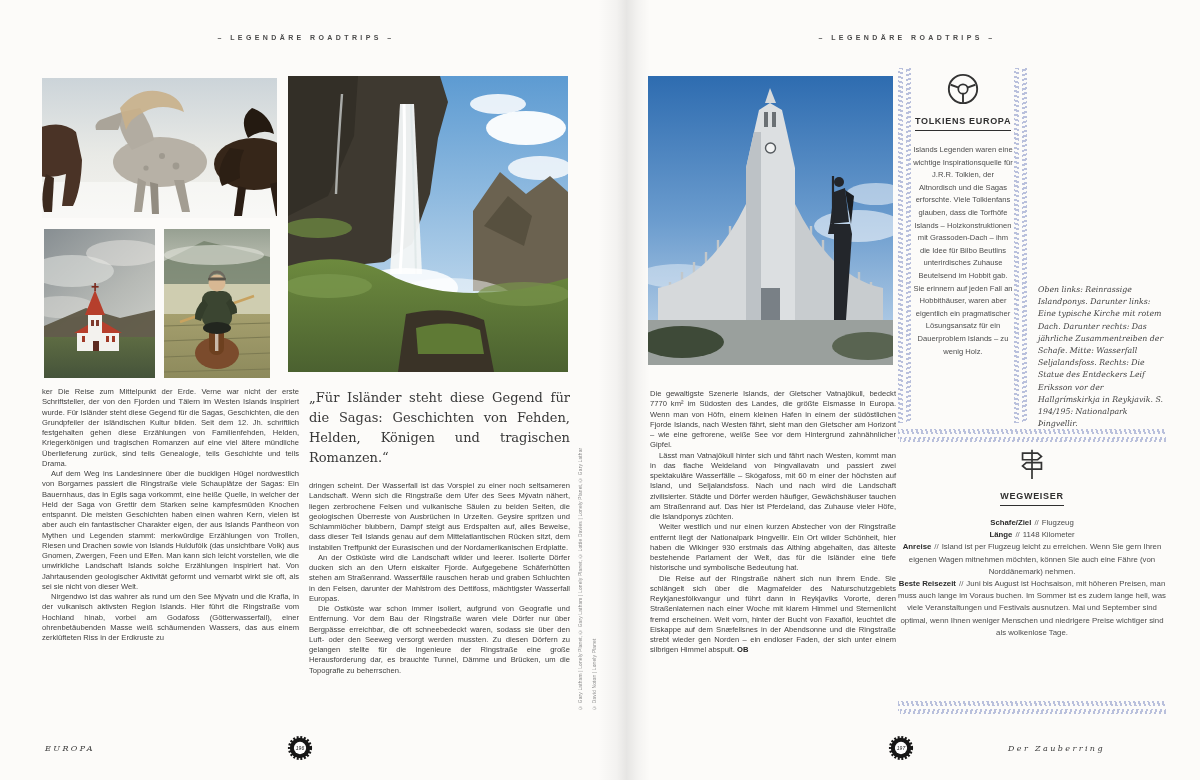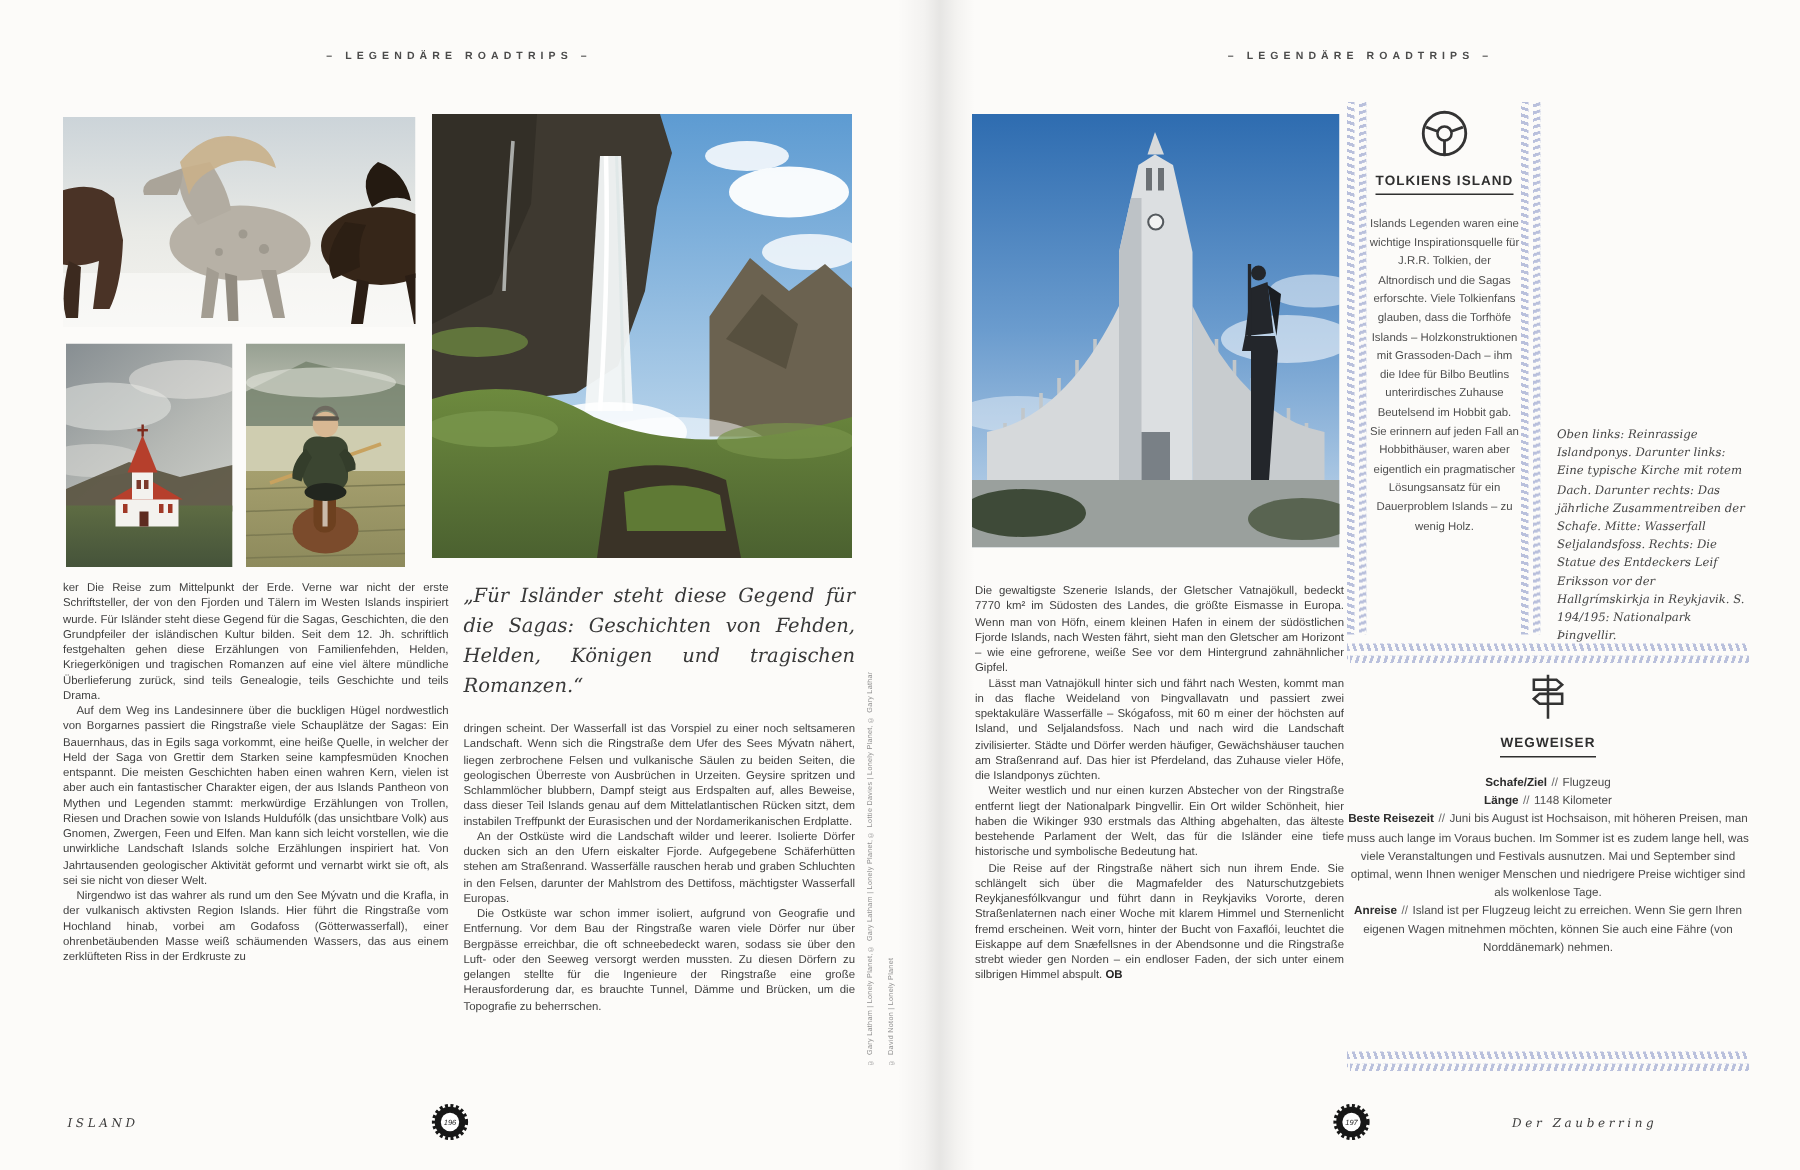--- a/index.html
+++ b/index.html
@@ -22,21 +22,21 @@
   #photo-cathedral { left:648px; top:76px;  width:245px; height:289px; }
 
   .col { position:absolute; font-size:7.6px; line-height:10.25px; color:#3e3e3e; }
   .col p { margin:0; text-align:justify; }
   .col p.ind { text-indent:9px; }
   .col1 { left:42px;  top:387px; width:257px; }
   .col2 { left:309px; top:387px; width:261px; }
   .colR { left:650px; top:389px; width:246px; }
   .author { font-weight:bold; color:#222; }
 
-  .quote { font-family:"DejaVu Serif", serif; font-style:italic; font-size:13px; line-height:20px;
+  .quote { font-family:"DejaVu Serif", serif; font-size:13px; line-height:20px;
            text-align:center; color:#383838; margin:1px 0 13px 0 !important; }
 
   
   .tread-v { position:absolute; width:13px;
     background-image:
       repeating-linear-gradient(18deg,  #a9b2d6 0 2px, rgba(0,0,0,0) 2px 4.5px),
       repeating-linear-gradient(-18deg, #a9b2d6 0 2px, rgba(0,0,0,0) 2px 4.5px);
     background-size:5px 100%,5px 100%; background-position:0 0,8px 2px; background-repeat:repeat-y; opacity:.8; }
   .tread-h { position:absolute; height:13px;
     background-image:
@@ -224,21 +224,21 @@
 
     <div class="col col2">
       <p class="quote">„Für Isländer steht diese Gegend für die Sagas: Geschichten von Fehden, Helden, Königen und tragischen Romanzen.“</p>
       <p class="para">dringen scheint. Der Wasserfall ist das Vorspiel zu einer noch seltsameren Landschaft. Wenn sich die Ringstraße dem Ufer des Sees Mývatn nähert, liegen zerbrochene Felsen und vulkanische Säulen zu beiden Seiten, die geologischen Überreste von Ausbrüchen in Urzeiten. Geysire spritzen und Schlammlöcher blubbern, Dampf steigt aus Erdspalten auf, alles Beweise, dass dieser Teil Islands genau auf dem Mittelatlantischen Rücken sitzt, dem instabilen Treffpunkt der Eurasischen und der Nordamerikanischen Erdplatte.</p>
       <p class="para ind">An der Ostküste wird die Landschaft wilder und leerer. Isolierte Dörfer ducken sich an den Ufern eiskalter Fjorde. Aufgegebene Schäferhütten stehen am Straßenrand. Wasserfälle rauschen herab und graben Schluchten in den Felsen, darunter der Mahlstrom des Dettifoss, mächtigster Wasserfall Europas.</p>
       <p class="para ind">Die Ostküste war schon immer isoliert, aufgrund von Geografie und Entfernung. Vor dem Bau der Ringstraße waren viele Dörfer nur über Bergpässe erreichbar, die oft schneebedeckt waren, sodass sie über den Luft- oder den Seeweg versorgt werden mussten. Zu diesen Dörfern zu gelangen stellte für die Ingenieure der Ringstraße eine große Herausforderung dar, es brauchte Tunnel, Dämme und Brücken, um die Topografie zu beherrschen.</p>
     </div>
 
     <div class="credit" id="credit-left">© Gary Latham | Lonely Planet, © Gary Latham | Lonely Planet, © Lottie Davies | Lonely Planet, © Gary Latham | Lonely Planet</div>
 
-    <div class="footer-label" id="footer-left">ISLAND</div>
+    <div class="footer-label" id="footer-left">EUROPA</div>
 
     <svg class="badge" id="badge-196" viewBox="0 0 28 28">
       <circle cx="14" cy="14" r="11" fill="#171717" stroke="#171717" stroke-width="4" stroke-dasharray="2 1.7"></circle>
       <circle cx="14" cy="14" r="6.6" fill="#ffffff"></circle>
       <text x="14" y="16.3" text-anchor="middle" font-size="5.4" font-style="italic" fill="#222">196</text>
     </svg>
   </div>
 
   <div class="page">
     <div class="running-head rh-right">– LEGENDÄRE ROADTRIPS –</div>
@@ -301,42 +301,42 @@
     <div class="tolkien-content">
       <svg class="box-icon" width="34" height="34" viewBox="0 0 36 36">
         <g fill="none" stroke="#333" stroke-width="2">
           <circle cx="18" cy="18" r="15"></circle>
           <circle cx="18" cy="18" r="5" stroke-width="1.8"></circle>
           <line x1="5" y1="13.5" x2="13.4" y2="16.6"></line>
           <line x1="31" y1="13.5" x2="22.6" y2="16.6"></line>
           <line x1="18" y1="23.2" x2="18" y2="32.6"></line>
         </g>
       </svg>
-      <span class="box-title">TOLKIENS ISLAND</span>
+      <span class="box-title">TOLKIENS EUROPA</span>
       <div class="tb-body">Islands Legenden waren eine wichtige Inspirationsquelle für J.R.R. Tolkien, der Altnordisch und die Sagas erforschte. Viele Tolkienfans glauben, dass die Torfhöfe Islands – Holzkonstruktionen mit Grassoden-Dach – ihm die Idee für Bilbo Beutlins unterirdisches Zuhause Beutelsend im Hobbit gab. Sie erinnern auf jeden Fall an Hobbithäuser, waren aber eigentlich ein pragmatischer Lösungsansatz für ein Dauerproblem Islands – zu wenig Holz.</div>
     </div>
 
     <div class="caption">Oben links: Reinrassige Islandponys. Darunter links: Eine typische Kirche mit rotem Dach. Darunter rechts: Das jährliche Zusammentreiben der Schafe. Mitte: Wasserfall Seljalandsfoss. Rechts: Die Statue des Entdeckers Leif Eriksson vor der Hallgrímskirkja in Reykjavik. S. 194/195: Nationalpark Þingvellir.</div>
 
     <div class="tread-h" id="divider-top"></div>
 
     <div class="wegweiser">
       <svg class="box-icon" width="34" height="34" viewBox="0 0 36 36">
         <g fill="none" stroke="#333" stroke-width="1.8">
           <line x1="18" y1="3" x2="18" y2="34"></line>
           <polygon points="8,6.5 24,6.5 28,10 24,13.5 8,13.5"></polygon>
           <polygon points="28,16.5 12,16.5 8,20 12,23.5 28,23.5"></polygon>
         </g>
       </svg>
       <span class="box-title">WEGWEISER</span>
       <div class="wg-items">
         <p><b>Schafe/Ziel</b><span class="wsep">//</span><span>Flugzeug</span></p>
         <p><b>Länge</b><span class="wsep">//</span><span>1148 Kilometer</span></p>
+        <p><b>Anreise</b><span class="wsep">//</span><span>Island ist per Flugzeug leicht zu erreichen. Wenn Sie gern Ihren eigenen Wagen mitnehmen möchten, können Sie auch eine Fähre (von Norddänemark) nehmen.</span></p>
         <p><b>Beste Reisezeit</b><span class="wsep">//</span><span>Juni bis August ist Hochsaison, mit höheren Preisen, man muss auch lange im Voraus buchen. Im Sommer ist es zudem lange hell, was viele Veranstaltungen und Festivals ausnutzen. Mai und September sind optimal, wenn Ihnen weniger Menschen und niedrigere Preise wichtiger sind als wolkenlose Tage.</span></p>
-        <p><b>Anreise</b><span class="wsep">//</span><span>Island ist per Flugzeug leicht zu erreichen. Wenn Sie gern Ihren eigenen Wagen mitnehmen möchten, können Sie auch eine Fähre (von Norddänemark) nehmen.</span></p>
       </div>
     </div>
 
     <div class="tread-h" id="divider-bottom"></div>
 
     <div class="credit" id="credit-right">© David Noton | Lonely Planet</div>
 
     <svg class="badge" id="badge-197" viewBox="0 0 28 28">
       <circle cx="14" cy="14" r="11" fill="#171717" stroke="#171717" stroke-width="4" stroke-dasharray="2 1.7"></circle>
       <circle cx="14" cy="14" r="6.6" fill="#ffffff"></circle>

